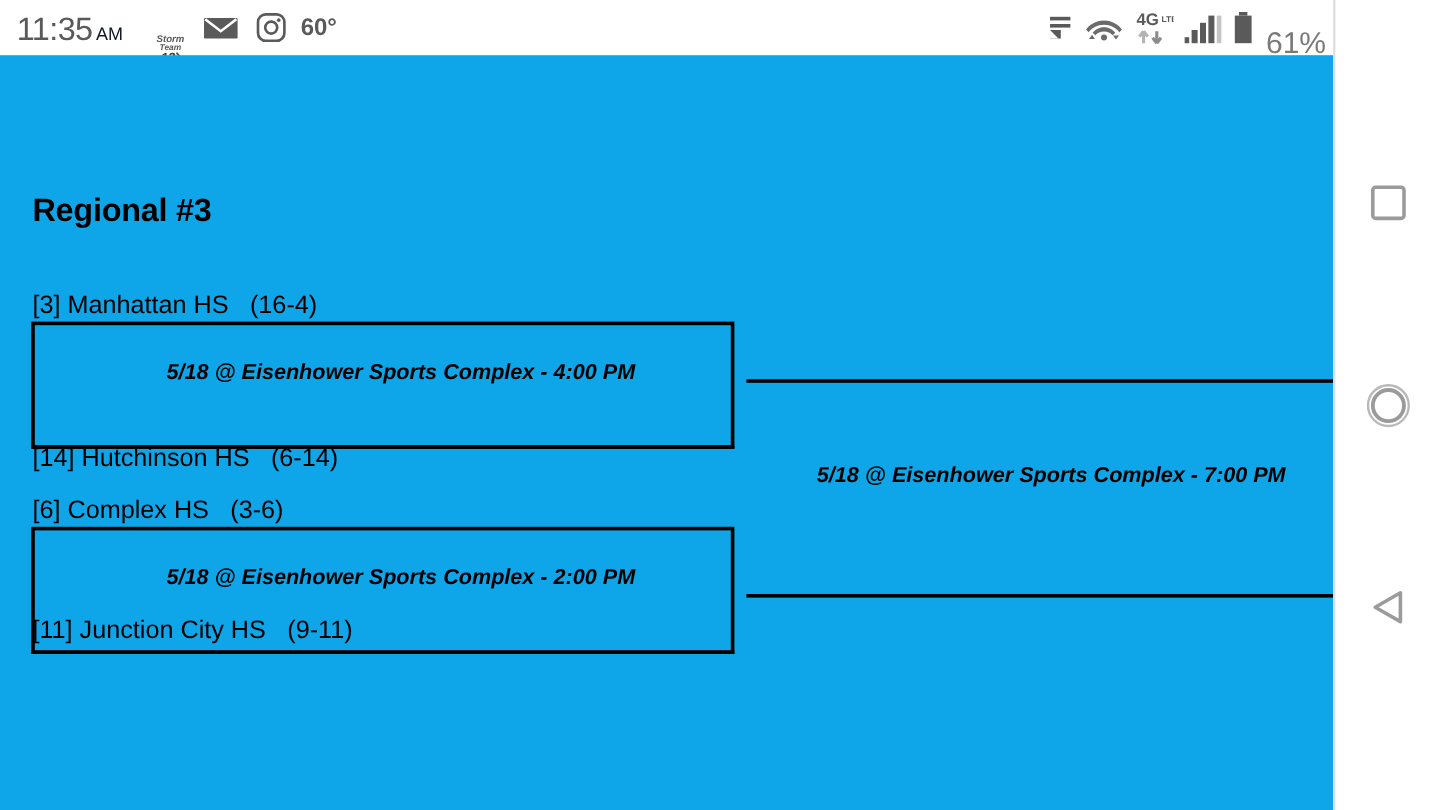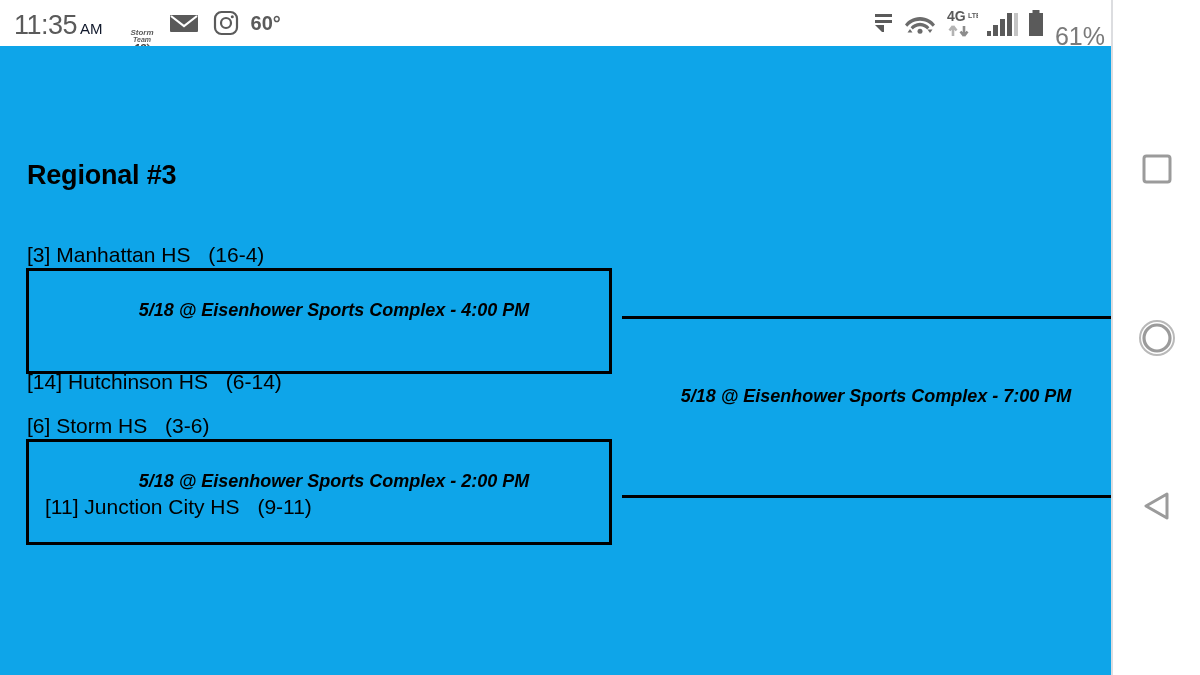--- a/index.html
+++ b/index.html
@@ -124,21 +124,21 @@
   .team-label {
     position: absolute;
     font-size: 21px;
     color: #000000;
     white-space: nowrap;
     line-height: 1;
   }
   .team-r1-a-top { left: 27px; top: 198px; }
   .team-r1-a-bot { left: 27px; top: 293px; margin-top: 32px; }
   .team-r1-b-top { left: 27px; top: 369px; }
-  .team-r1-b-bot { left: 27px; top: 450px; padding-left: 18px; }
+  .team-r1-b-bot { left: 27px; top: 469px; }
 
   .team-seed { }
   .team-name { }
   .team-record { margin-left: 12px; }
 
   
   .team-underline {
     position: absolute;
     height: 3px;
     background: #000000;
@@ -275,21 +275,21 @@
 
     <div class="team-label team-r1-a-bot">
       <span class="team-seed">[14]</span>
       <span class="team-name">Hutchinson HS</span>
       <span class="team-record">(6-14)</span>
     </div>
     <div class="team-underline ul-r1-a-bot"></div>
 
     <div class="team-label team-r1-b-top">
       <span class="team-seed">[6]</span>
-      <span class="team-name">Storm HS</span>
+      <span class="team-name">Complex HS</span>
       <span class="team-record">(3-6)</span>
     </div>
 
     <div class="game-box game-r1-b"></div>
 
     <div class="match-info mi-r1-b">5/18 @ Eisenhower Sports Complex - 2:00 PM</div>
 
     <div class="team-label team-r1-b-bot">
       <span class="team-seed">[11]</span>
       <span class="team-name">Junction City HS</span>

